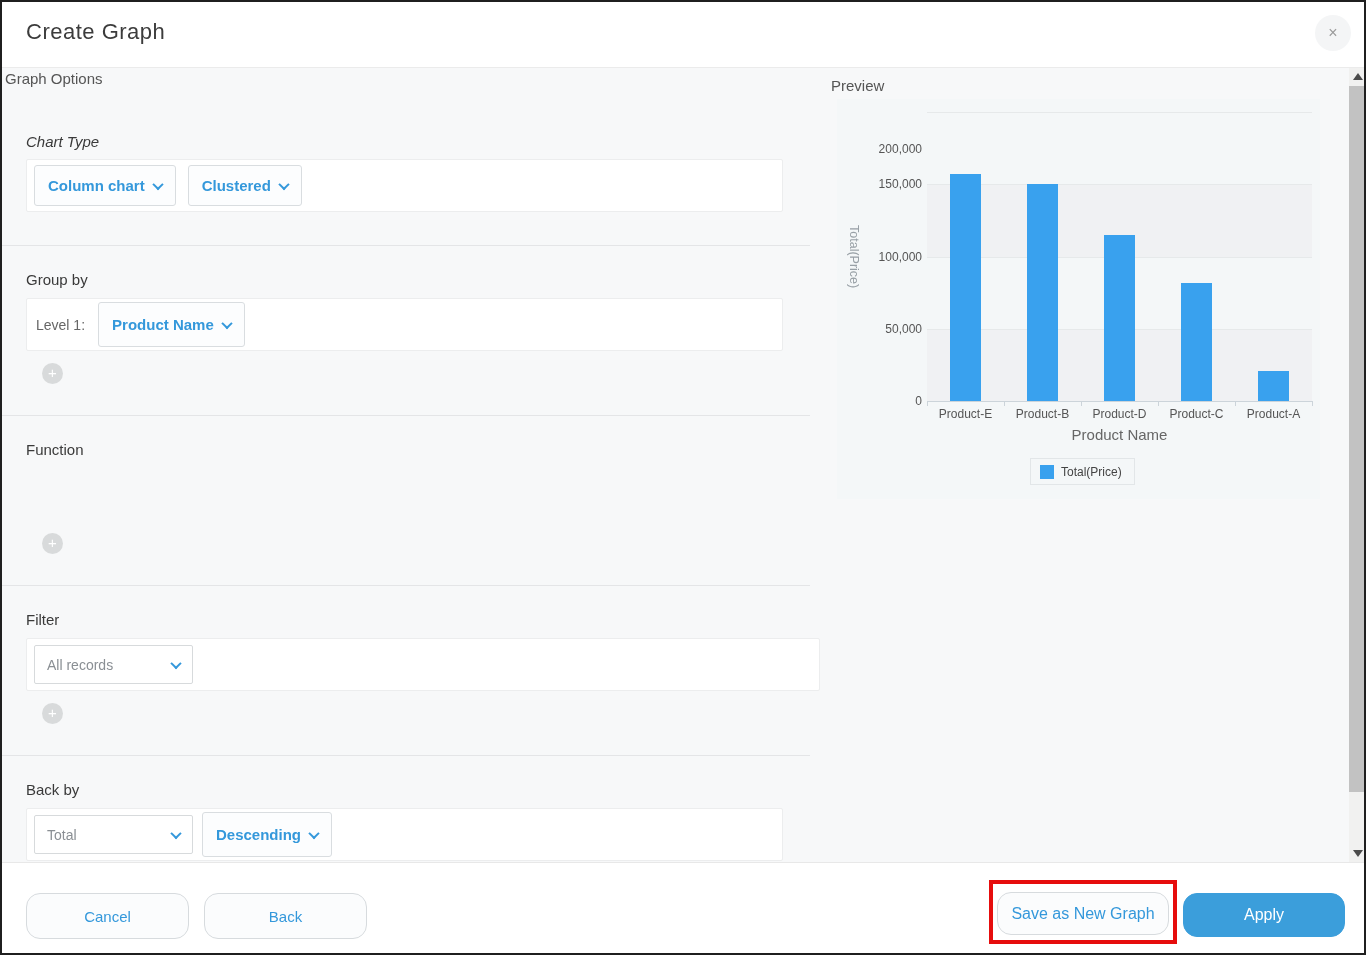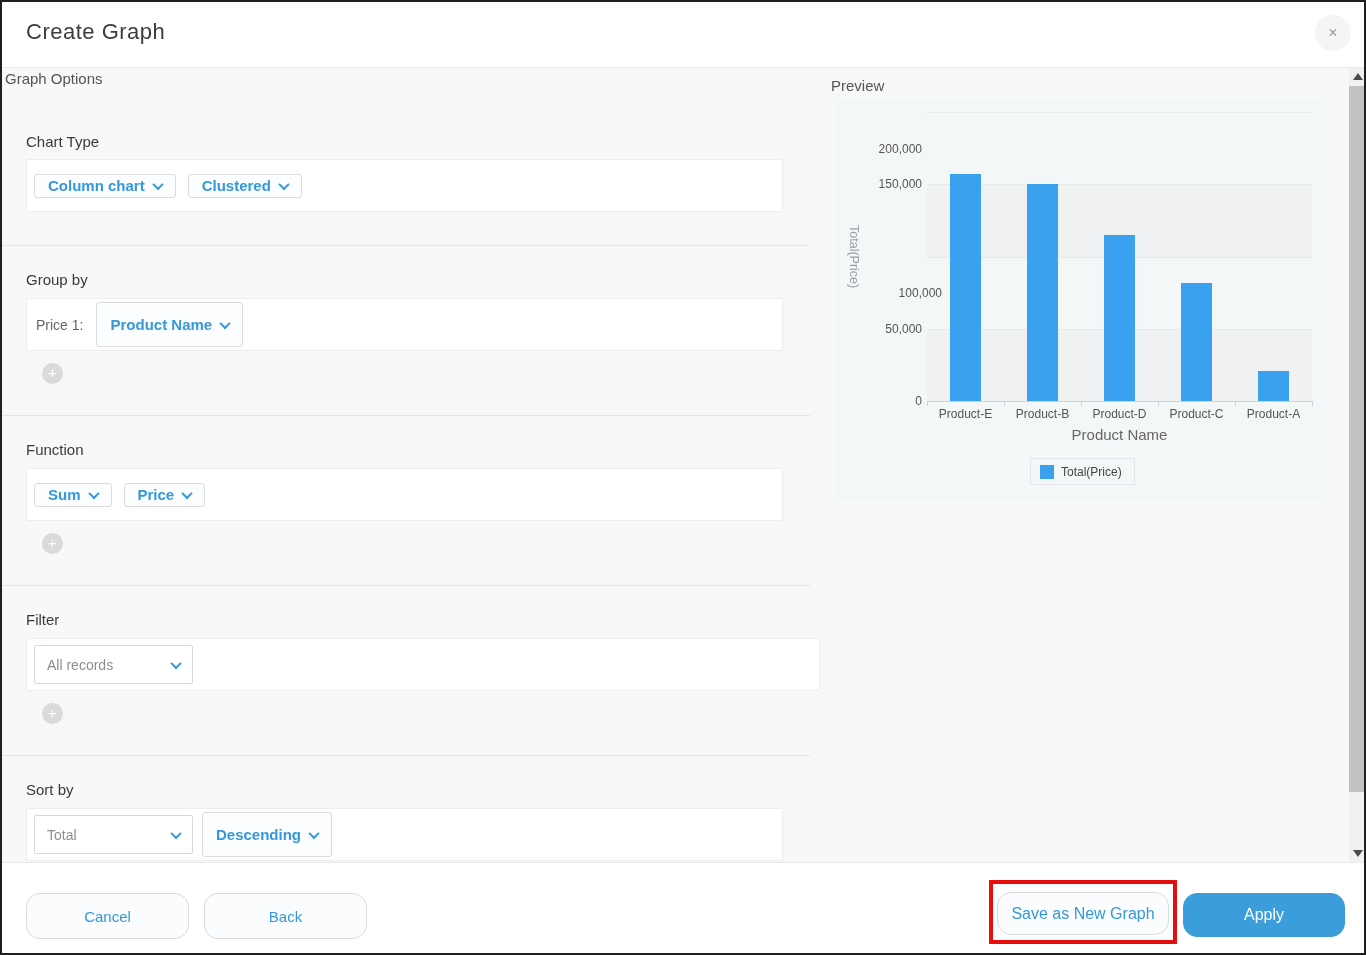--- a/index.html
+++ b/index.html
@@ -11,21 +11,21 @@
   .dlg-header { position:absolute; left:0; top:0; width:100%; height:66px; background:#fff; border-bottom:1px solid #ebebeb; }
   .dlg-title { position:absolute; left:24px; top:17px; font-size:22px; color:#3c3c3c; font-weight:400; letter-spacing:.5px; }
   .close-btn { position:absolute; left:1313px; top:13px; width:36px; height:36px; border-radius:50%; background:#f4f5f6; color:#9b9b9b; font-size:16px; display:flex; align-items:center; justify-content:center; cursor:pointer; }
 
   
   .options-heading { position:absolute; left:3px; top:68px; font-size:15px; color:#555; }
   .sec-label { position:absolute; font-size:15px; color:#3a3a3a; }
   .sec-box { position:absolute; background:#fff; border:1px solid #ecedee; border-radius:2px; display:flex; align-items:center; }
   .divider { position:absolute; left:0; width:808px; height:1px; background:#e4e5e7; }
 
-  .dd-btn { display:inline-flex; align-items:center; justify-content:center; gap:9px; padding:0 13px; height:24px;
+  .dd-btn { display:inline-flex; align-items:center; justify-content:center; gap:9px; padding:0 13px; height:41px;
             background:#fcfdfe; border:1px solid #d9dde0; border-radius:3px; color:#3498db; font-size:15px; font-weight:600; cursor:pointer; }
   .dd-btn.tall { height:45px; }
   .chev { display:inline-block; width:8px; height:8px; border-right:2px solid #3498db; border-bottom:2px solid #3498db; transform:rotate(45deg) translate(-1px,-1px); }
   .sel { display:inline-flex; align-items:center; justify-content:space-between; width:159px; height:39px; padding:0 12px;
          background:#fff; border:1px solid #d7dadc; border-radius:2px; color:#8a8f94; font-size:14px; cursor:pointer; }
   .plus-btn { position:absolute; left:40px; width:21px; height:21px; border-radius:50%; background:#d8dadb; color:#fff;
               font-size:15px; line-height:19px; text-align:center; cursor:pointer; }
   .lvl-label { margin:0 13px 0 9px; color:#666; font-size:14px; }
 
   
@@ -71,79 +71,69 @@
 
   <div class="dlg-header">
     <div class="dlg-title">Create Graph</div>
     <div class="close-btn">
       <span>×</span>
     </div>
   </div>
 
   <div class="options-heading">Graph Options</div>
 
-  <div class="sec-label" style="left:24px; top:131px;">Chart Type</div>
+  <div class="sec-label" style="left:24px; top:131px;font-style:italic;">Chart Type</div>
   <div class="sec-box" style="left:24px; top:157px; width:757px; height:53px; padding-left:7px; gap:12px;">
     <div class="dd-btn">
       <span>Column chart</span>
       <span class="chev"></span>
     </div>
     <div class="dd-btn">
       <span>Clustered</span>
       <span class="chev"></span>
     </div>
   </div>
 
   <div class="divider" style="top:243px;"></div>
 
   <div class="sec-label" style="left:24px; top:269px;">Group by</div>
   <div class="sec-box" style="left:24px; top:296px; width:757px; height:53px;">
-    <span class="lvl-label">Price 1:</span>
+    <span class="lvl-label">Level 1:</span>
     <div class="dd-btn tall">
       <span>Product Name</span>
       <span class="chev"></span>
     </div>
   </div>
   <div class="plus-btn" style="top:361px;">
     <span>+</span>
   </div>
 
   <div class="divider" style="top:413px;"></div>
 
   <div class="sec-label" style="left:24px; top:439px;">Function</div>
-  <div class="sec-box" style="left:24px; top:466px; width:757px; height:53px; padding-left:7px; gap:12px;">
-    <div class="dd-btn">
-      <span>Sum</span>
-      <span class="chev"></span>
-    </div>
-    <div class="dd-btn">
-      <span>Price</span>
-      <span class="chev"></span>
-    </div>
-  </div>
   <div class="plus-btn" style="top:531px;">
     <span>+</span>
   </div>
 
   <div class="divider" style="top:583px;"></div>
 
   <div class="sec-label" style="left:24px; top:609px;">Filter</div>
   <div class="sec-box" style="left:24px; top:636px; width:794px; height:53px; padding-left:7px;">
     <div class="sel">
       <span>All records</span>
       <span class="chev"></span>
     </div>
   </div>
   <div class="plus-btn" style="top:701px;">
     <span>+</span>
   </div>
 
   <div class="divider" style="top:753px;"></div>
 
-  <div class="sec-label" style="left:24px; top:779px;">Sort by</div>
+  <div class="sec-label" style="left:24px; top:779px;">Back by</div>
   <div class="sec-box" style="left:24px; top:806px; width:757px; height:53px; padding-left:7px; gap:9px;">
     <div class="sel">
       <span>Total</span>
       <span class="chev"></span>
     </div>
     <div class="dd-btn tall">
       <span>Descending</span>
       <span class="chev"></span>
     </div>
   </div>
@@ -173,21 +163,21 @@
         <div class="bar" style="left: 254px; top: 170.51px; height: 118.49px; background: rgb(57, 161, 238);"></div>
         <div class="bar" style="left: 331px; top: 258.655px; height: 30.345px; background: rgb(57, 161, 238);"></div>
       </div>
     <div class="x-title">Product Name</div>
     <div class="legend">
       <span class="legend-swatch" style="background: rgb(57, 161, 238);"></span>
       <span>Total(Price)</span>
     </div>
   <div class="y-label" style="top: 295px; right: 398px; position: absolute;">0</div>
       <div class="y-label" style="top: 222.75px; right: 398px; position: absolute;">50,000</div>
-      <div class="y-label" style="top: 150.5px; right: 378px; position: absolute; margin-top: 36px;">100,000</div>
+      <div class="y-label" style="top: 150.5px; right: 398px; position: absolute;">100,000</div>
       <div class="y-label" style="top: 78.25px; right: 398px; position: absolute;">150,000</div>
       <div class="y-label" style="top: 6px; right: 398px; position: absolute; margin-top: 37px;">200,000</div>
       <div class="x-label" style="left: 90px;">Product-E</div>
       <div class="x-label" style="left: 167px;">Product-B</div>
       <div class="x-label" style="left: 244px;">Product-D</div>
       <div class="x-label" style="left: 321px;">Product-C</div>
       <div class="x-label" style="left: 398px;">Product-A</div>
     </div>
 
   <div class="scrollbar">

